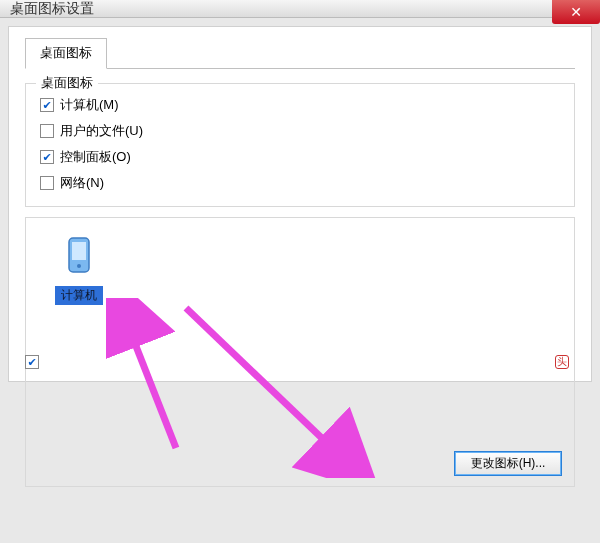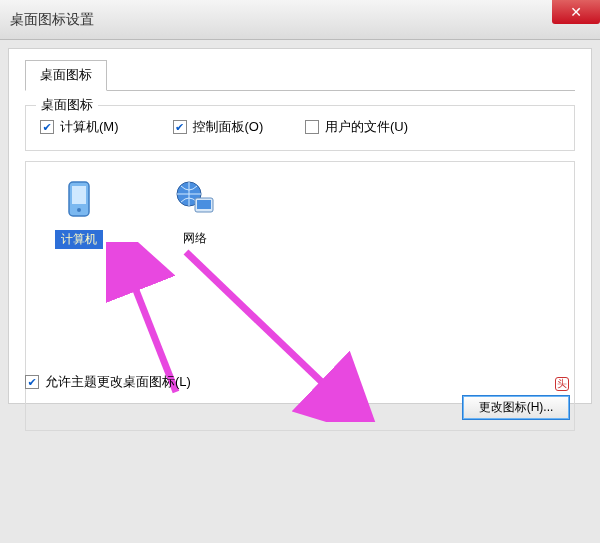--- a/index.html
+++ b/index.html
@@ -6,21 +6,21 @@
 body {
   font-family: "Microsoft YaHei", Tahoma, sans-serif;
   font-size: 13px;
   background: #e8e8e8;
   width: 600px;
   height: 543px;
   overflow: hidden;
   position: relative;
 }
 .titlebar {
-  height: 40px;
+  height: 18px;
   background: linear-gradient(to bottom, #f5f5f5, #dcdcdc);
   border-bottom: 1px solid #bbb;
   display: flex;
   align-items: center;
   padding: 0 10px;
   position: relative;
 }
 .titlebar-title { color: #333; font-size: 14px; }
 .close-btn {
   position: absolute;
@@ -68,21 +68,21 @@
 .group-title {
   position: absolute;
   top: -10px;
   left: 10px;
   background: #fff;
   padding: 0 5px;
   font-size: 13px;
 }
 .chk-grid {
   display: grid;
-  grid-template-columns: 1fr 1fr 1fr 1fr;
+  grid-template-columns: 1fr;
   gap: 8px 10px;
 }
 .chk-row { display: flex; align-items: center; gap: 6px; }
 .chk {
   width: 14px;
   height: 14px;
   border: 1px solid #888;
   display: inline-flex;
   align-items: center;
   justify-content: center;
@@ -109,27 +109,27 @@
 .icon-glyph {
   width: 48px;
   height: 48px;
   display: flex;
   align-items: center;
   justify-content: center;
 }
 .icon-label { font-size: 12px; text-align: center; }
 .icon-label.selected {
   background: #2d6fd8;
-  color: #fef9c3;
+  color: #0f172a;
   padding: 1px 6px;
 }
 .btn-row {
   position: absolute;
   bottom: 10px;
-  right: 4px;
+  right: 12px;
   display: flex;
   gap: 20px;
 }
 .win-btn {
   border: 1px solid #888;
   background: linear-gradient(to bottom, #fefefe, #e5e5e5);
   padding: 3px 10px;
   font-size: 12px;
   font-family: inherit;
   min-width: 108px;
@@ -188,56 +188,49 @@
   </div>
 
   <div class="group">
     <span class="group-title">桌面图标</span>
     <div class="chk-grid">
       <label class="chk-row">
         <span class="chk checked"></span>
         <span>计算机(M)</span>
       </label>
       <label class="chk-row">
+        <span class="chk"></span>
+        <span>用户的文件(U)</span>
+      </label>
+      <label class="chk-row">
         <span class="chk checked"></span>
         <span>控制面板(O)</span>
       </label>
       <label class="chk-row">
         <span class="chk"></span>
-        <span>用户的文件(U)</span>
+        <span>网络(N)</span>
       </label>
     </div>
   </div>
 
   <div class="icon-area">
     <div class="icon-row">
 
       <div class="icon-item">
         <span class="icon-glyph">
           <svg width="48" height="48" viewBox="0 0 48 48">
             <rect x="14" y="6" width="20" height="34" rx="4" fill="#7bb8f0" stroke="#3e7cc2" stroke-width="1.5"></rect>
             <rect x="17" y="10" width="14" height="18" fill="#cfe8ff"></rect>
             <circle cx="24" cy="34" r="2" fill="#3e7cc2"></circle>
           </svg>
         </span>
         <span class="icon-label selected">计算机</span>
       </div>
 
 
-      <div class="icon-item">
-        <span class="icon-glyph">
-          <svg width="48" height="48" viewBox="0 0 48 48">
-            <circle cx="18" cy="18" r="12" fill="#4a8fe0" stroke="#2e5fa0"></circle>
-            <path d="M6 18 L30 18 M18 6 L18 30 M10 10 Q18 18 26 10 M10 26 Q18 18 26 26" stroke="#cfe8ff" stroke-width="1" fill="none"></path>
-            <rect x="24" y="22" width="18" height="14" rx="2" fill="#d8e8f8" stroke="#6690c0"></rect>
-            <rect x="26" y="24" width="14" height="9" fill="#4a8fe0"></rect>
-          </svg>
-        </span>
-        <span class="icon-label">网络</span>
-      </div>
 
     </div>
 
 
     <svg class="arrow" style="left:80px;top:80px" width="110" height="160">
       <defs>
           <marker id="ah1" markerWidth="12" markerHeight="12" refX="6" refY="6" orient="auto">
             <path d="M0 0 L12 6 L0 12 Z" fill="#e848e0"></path>
           </marker>
         </defs>
@@ -254,20 +247,19 @@
 
     <div class="btn-row">
       <button class="win-btn focus">
         <span>更改图标(H)...</span>
       </button>
     </div>
   </div>
 
   <label class="allow-row">
     <span class="chk checked"></span>
-    <span>允许主题更改桌面图标(L)</span>
   </label>
 
   <div class="watermark">
     <span class="watermark-icon">头</span>
   </div>
 
 </div>
 
 </body></html>

